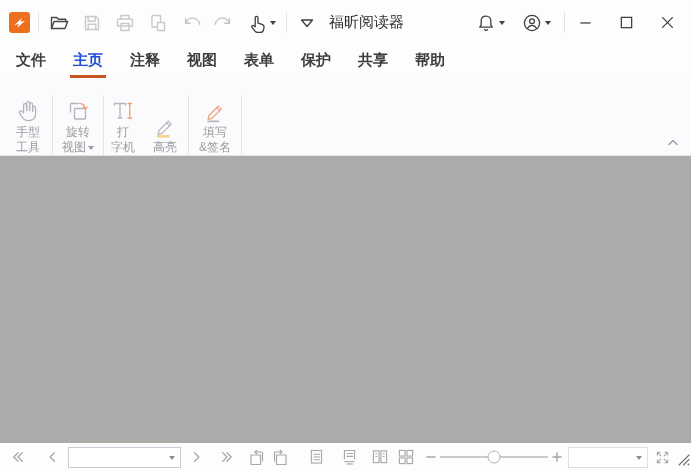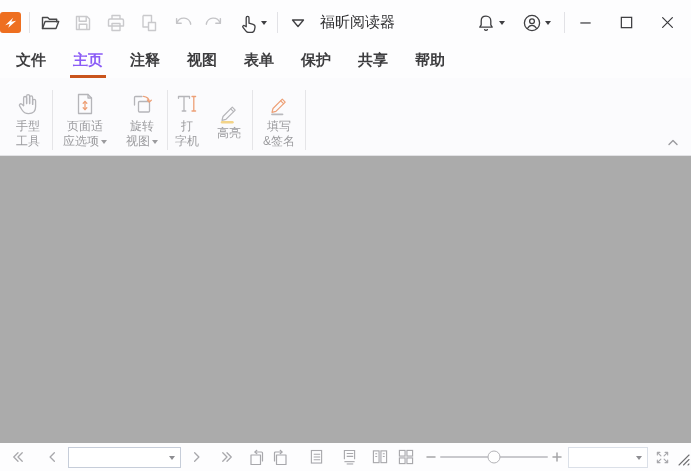--- a/index.html
+++ b/index.html
@@ -1,41 +1,41 @@
 <!DOCTYPE html>
 <html><head>
 <meta charset="utf-8">
 <style>
   * { margin:0; padding:0; box-sizing:border-box; }
   html,body { width:691px; height:471px; }
   .app { position:relative; width:691px; height:471px; background:#fff; overflow:hidden;
          font-family:"Liberation Sans", sans-serif; }
 
   
-  .titlebar { height:45px; display:flex; align-items:center; padding:0 16px 0 0; background:#fdfdfe; }
+  .titlebar { height:45px; display:flex; align-items:center; padding:0 16px 0 9px; background:#fdfdfe; }
   .logo { width:21px; height:21px; background:#ee6f20; border-radius:3px; display:flex;
           align-items:center; justify-content:center; flex:0 0 auto; }
   .tsep { width:1px; height:21px; background:#e2e2e6; }
   .sep-a { margin:0 10px 0 8px; } .sep-b { margin:0 12px 0 10px; } .sep-c { margin:0 13px; }
   .qat { display:flex; align-items:center; gap:13px; }
   .tb-btn { display:flex; align-items:center; gap:3px; cursor:default; }
   .caret { width:0; height:0; border-left:3.5px solid transparent; border-right:3.5px solid transparent;
            border-top:4.5px solid #3f3f42; }
   .app-title { margin-left:14px; font-size:15px; color:#2f2f31; white-space:nowrap; }
   .tb-right { margin-left:auto; display:flex; align-items:center; }
   .gap17 { width:17px; } .wingap { width:26px; }
 
   
   .tabbar { height:33px; display:flex; align-items:stretch; padding-left:13px; gap:21px; background:#fdfdfe; }
   .tab { display:flex; align-items:center; font-size:15px; font-weight:bold; color:#3d3d3f;
          padding:0 3px; border-bottom:3px solid transparent; cursor:default; }
-  .tab.active { color:#8b5cf6; border-bottom-color:#c9541c; }
-
-  
-  .ribbon { height:78px; position:relative; display:flex; align-items:center;
+  .tab.active { color:#1d4ed8; border-bottom-color:#c9541c; }
+
+  
+  .ribbon { height:78px; position:relative; display:flex; align-items:flex-end;
             padding:5px 16px 0 4px; background:#fbfbfd; border-bottom:1px solid #e2e2e5; }
   .rbtn { display:flex; flex-direction:column; align-items:center; cursor:default; }
   .rbtn .ic { height:29px; display:flex; align-items:center; justify-content:center; }
   .rbtn .lbl { font-size:12px; line-height:15px; color:#9b9b9e; text-align:center; white-space:nowrap; }
   .caret-sm { display:inline-block; width:0; height:0; border-left:3.5px solid transparent;
               border-right:3.5px solid transparent; border-top:4px solid #9b9b9e; vertical-align:1px;
               margin-left:2px; }
   .caret-below { margin-top:3px; }
   .rsep { width:1px; height:60px; background:#e5e5e8; margin-top:2px; flex:0 0 auto; }
   .collapse-ribbon { position:absolute; right:12px; bottom:4px; }
@@ -190,36 +190,20 @@
       </div>
       <div class="lbl"><span>手型</span><br><span>工具</span></div>
     </div>
 
 
 
 
     <div class="rsep"></div>
 
 
-    <div class="rbtn" style="width:64px">
-      <div class="ic">
-        <svg width="26" height="26" viewBox="0 0 26 26" fill="none" stroke-linecap="round" stroke-linejoin="round">
-          <g stroke="#b5b5b9" stroke-width="1.3">
-              <path d="M6.5 22.5V3.5h9.5l3.5 3.5v15.5z"></path>
-              <path d="M16 3.5V7h3.5"></path>
-            </g>
-          <g stroke="#eda077" stroke-width="1.3">
-              <path d="M13 10.5v8"></path>
-              <path d="M11.2 12.3L13 10.5l1.8 1.8"></path>
-              <path d="M11.2 16.7L13 18.5l1.8-1.8"></path>
-            </g>
-          </svg>
-      </div>
-      <div class="lbl"><span>页面适</span><br><span>应选项</span><span class="caret-sm"></span></div>
-    </div>
 
 
     <div class="rbtn" style="width:50px">
       <div class="ic">
         <svg width="26" height="26" viewBox="0 0 26 26" fill="none" stroke-linecap="round" stroke-linejoin="round">
           <g stroke="#b5b5b9" stroke-width="1.3">
               <path d="M5.5 14V6.5a1 1 0 0 1 1-1H13"></path>
               <rect x="9.5" y="10.5" width="11" height="10.5" rx="1"></rect>
             </g>
           <g stroke="#eda077" stroke-width="1.3">

